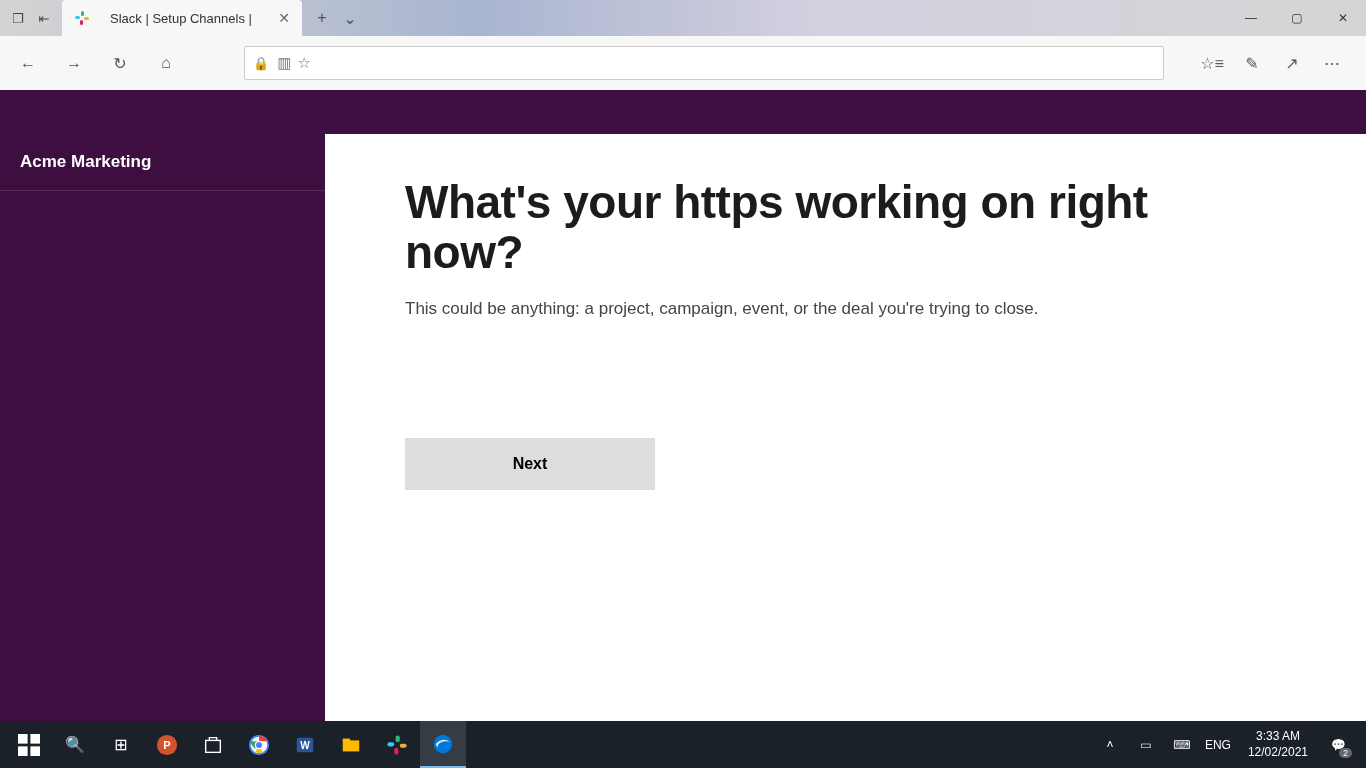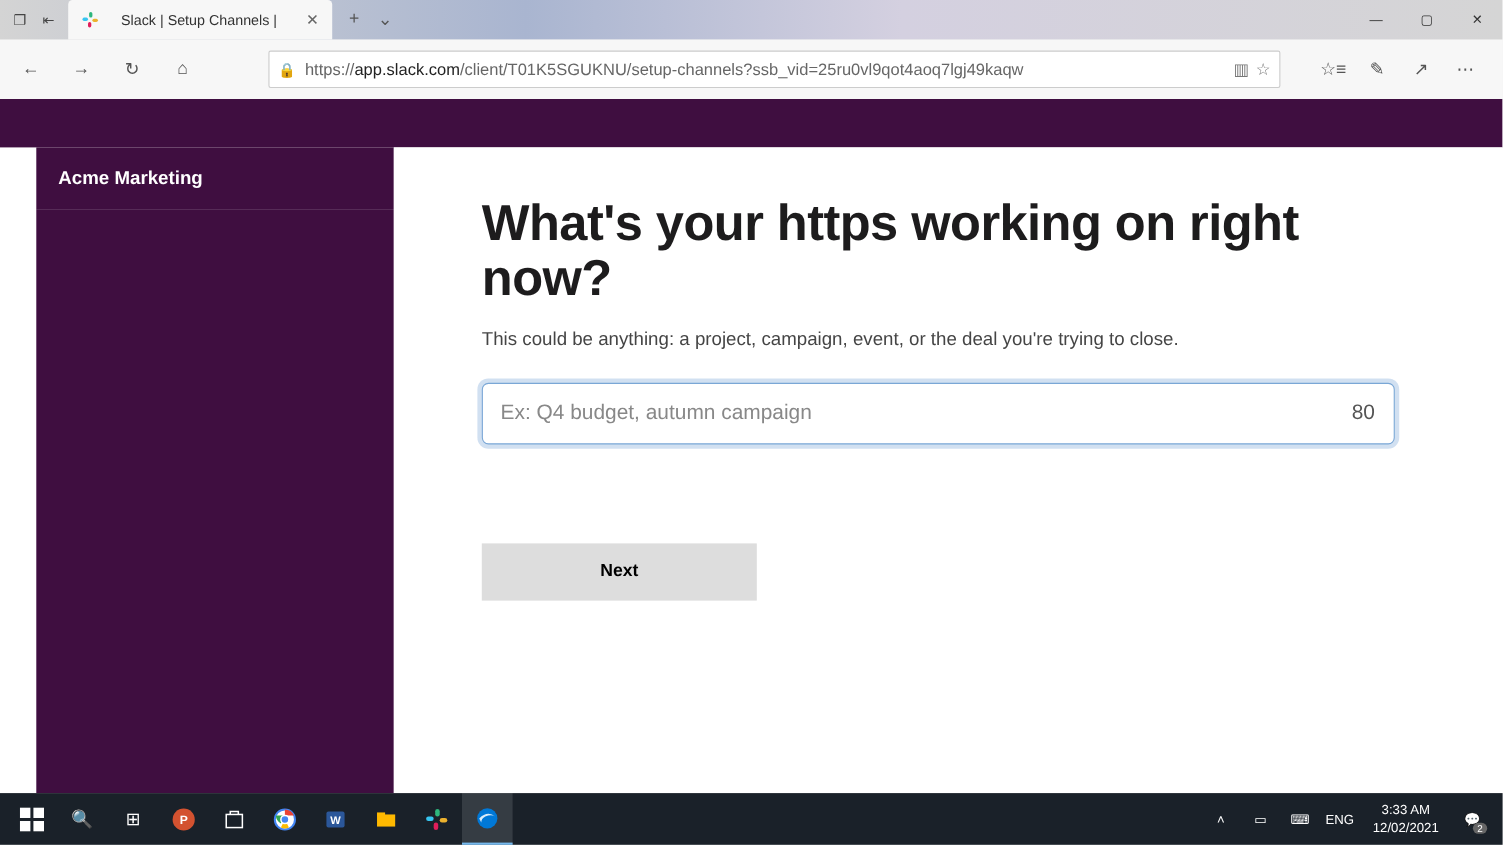--- a/index.html
+++ b/index.html
@@ -25,21 +25,21 @@
 .address-bar .lock { color: #777; font-size: 13px; }
 .address-bar .url { font-size: 15px; color: #666; flex: 1; white-space: nowrap; overflow: hidden; }
 .address-bar .url .host { color: #222; }
 .addr-right { display: flex; gap: 6px; color: #777; font-size: 15px; }
 .toolbar-right { display: flex; gap: 4px; margin-left: 20px; }
 .toolbar-btn { width: 36px; height: 36px; display: flex; align-items: center; justify-content: center; color: #555; font-size: 16px; }
 
 
 .slack-app { width: 100%; height: 631px; display: flex; flex-direction: column; }
 .slack-topbar { height: 44px; background: #3f0e40; }
-.slack-body { flex: 1; display: flex; padding-left: 33px; }
+.slack-body { flex: 1; display: flex; }
 .slack-sidebar { width: 325px; background: #3f0e40; color: #fff; }
 .workspace-header { padding: 18px 20px; font-weight: 700; font-size: 17px; border-bottom: 1px solid rgba(255,255,255,0.12); }
 .slack-main { flex: 1; background: #fff; padding: 44px 80px 0 80px; }
 .step-label { font-size: 16px; color: #555; margin-bottom: 28px; }
 .main-heading { font-size: 46px; font-weight: 800; color: #1d1c1d; line-height: 1.08; letter-spacing: -0.5px; margin-bottom: 22px; max-width: 840px; }
 .sub-text { font-size: 17px; color: #454545; margin-bottom: 29px; }
 .input-wrap { position: relative; max-width: 830px; }
 .project-input { width: 100%; height: 56px; border: 1px solid #7aa7d6; border-radius: 6px; box-shadow: 0 0 0 4px rgba(122,167,214,0.35); padding: 0 60px 0 16px; font-size: 19px; outline: none; color: #1d1c1d; }
 .project-input::placeholder { color: #888; }
 .char-count { position: absolute; right: 18px; top: 50%; transform: translateY(-50%); font-size: 19px; color: #555; }
@@ -85,21 +85,20 @@
       <div class="window-control">✕</div>
     </div>
   </div>
   <div class="nav-bar">
     <div class="nav-btn">←</div>
     <div class="nav-btn">→</div>
     <div class="nav-btn">↻</div>
     <div class="nav-btn">⌂</div>
     <div class="address-bar">
       <span class="lock">🔒</span>
-      <span class="url"><span>https://</span><span class="host">app.slack.com</span><span>/client/T01K5SGUKNU/setup-channels?ssb_vid=25ru0vl9qot4aoq7lgj49kaqw</span></span>
       <div class="addr-right">
         <span>▥</span>
         <span>☆</span>
       </div>
     </div>
     <div class="toolbar-right">
       <div class="toolbar-btn">☆≡</div>
       <div class="toolbar-btn">✎</div>
       <div class="toolbar-btn">↗</div>
       <div class="toolbar-btn">⋯</div>
@@ -109,24 +108,20 @@
 
 <div class="slack-app">
   <div class="slack-topbar"></div>
   <div class="slack-body">
     <div class="slack-sidebar">
       <div class="workspace-header">Acme Marketing</div>
     </div>
     <div class="slack-main">
       <h1 class="main-heading">What's your https working on right now?</h1>
       <div class="sub-text">This could be anything: a project, campaign, event, or the deal you're trying to close.</div>
-      <div class="input-wrap">
-        <input class="project-input" type="text" placeholder="Ex: Q4 budget, autumn campaign" style="">
-        <span class="char-count">80</span>
-      </div>
       <button class="next-btn">Next</button>
     </div>
   </div>
 </div>
 
 <div class="taskbar">
   <div class="task-icon">
       <svg viewBox="0 0 16 16">
         <rect x="0" y="0" width="7" height="7" fill="#fff"></rect>
         <rect x="9" y="0" width="7" height="7" fill="#fff"></rect>

